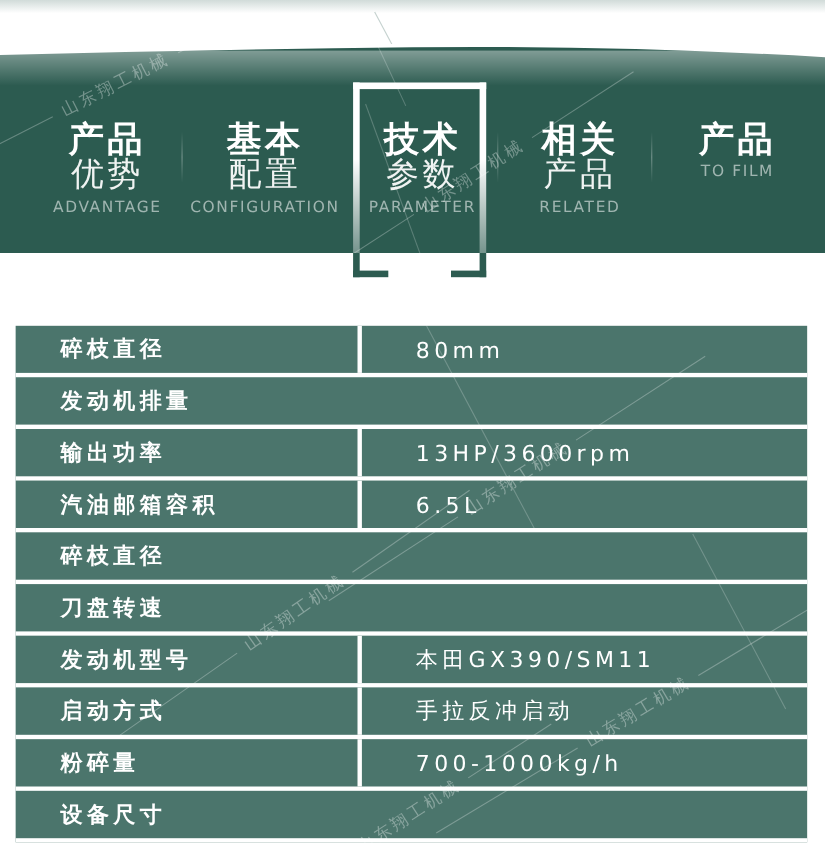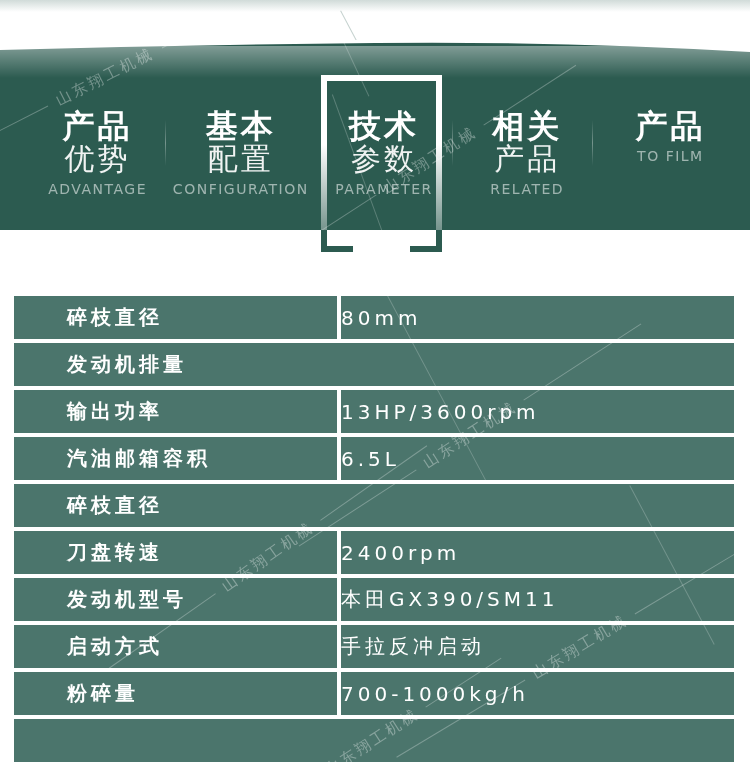--- a/index.html
+++ b/index.html
@@ -58,24 +58,24 @@
     position:absolute;left:14px;top:296px;width:720px;height:470px;
     overflow:hidden;
   }
   .spec-row{
     display:flex;height:47px;background:var(--row-green);
     border-bottom:4px solid var(--border-white);
   }
   .spec-row:last-child{border-bottom:none;}
   .spec-label-cell{
     width:311px;display:flex;align-items:center;padding-left:41px;
-    color:#ffffff;font-size:20px;font-weight:bold;letter-spacing:4px;margin-left:12px;
+    color:#ffffff;font-size:20px;font-weight:bold;letter-spacing:4px;
   }
   .spec-value-cell{
-    flex:1;display:flex;align-items:center;
+    flex:1;display:flex;align-items:center;padding-left:49px;
     border-left:4px solid var(--border-white);
     color:#ffffff;font-size:20px;font-weight:normal;letter-spacing:4px;text-align:right;
   }
 
   
   .wm{
     position:absolute;display:flex;align-items:center;
     transform:translate(-50%,-50%) rotate(var(--r));
     color:rgba(255,255,255,0.34);font-size:15px;letter-spacing:3px;white-space:nowrap;
     pointer-events:none;z-index:1;
@@ -168,35 +168,35 @@
   </div>
   <div class="spec-row">
     <div class="spec-label-cell">汽油邮箱容积</div>
     <div class="spec-value-cell">6.5L</div>
   </div>
   <div class="spec-row">
     <div class="spec-label-cell">碎枝直径</div>
   </div>
   <div class="spec-row">
     <div class="spec-label-cell">刀盘转速</div>
-    <div class="spec-value-cell">2400rpm</div>
   </div>
   <div class="spec-row">
     <div class="spec-label-cell">发动机型号</div>
     <div class="spec-value-cell">本田GX390/SM11</div>
   </div>
   <div class="spec-row">
     <div class="spec-label-cell">启动方式</div>
     <div class="spec-value-cell">手拉反冲启动</div>
   </div>
   <div class="spec-row">
     <div class="spec-label-cell">粉碎量</div>
     <div class="spec-value-cell">700-1000kg/h</div>
   </div>
   <div class="spec-row">
+    <div class="spec-label-cell">设备尺寸</div>
   </div>
 
   <div class="wm" style="left:456px;top:139px;--r:-33deg;--lw:140px;">
       <span>山东翔工机械</span>
     </div>
   <div class="wm" style="left:254px;top:261px;--r:-35deg;--lw:130px;">
       <span>山东翔工机械</span>
     </div>
   <div class="wm" style="left:566px;top:351px;--r:-31deg;--lw:150px;">
       <span>山东翔工机械</span>

